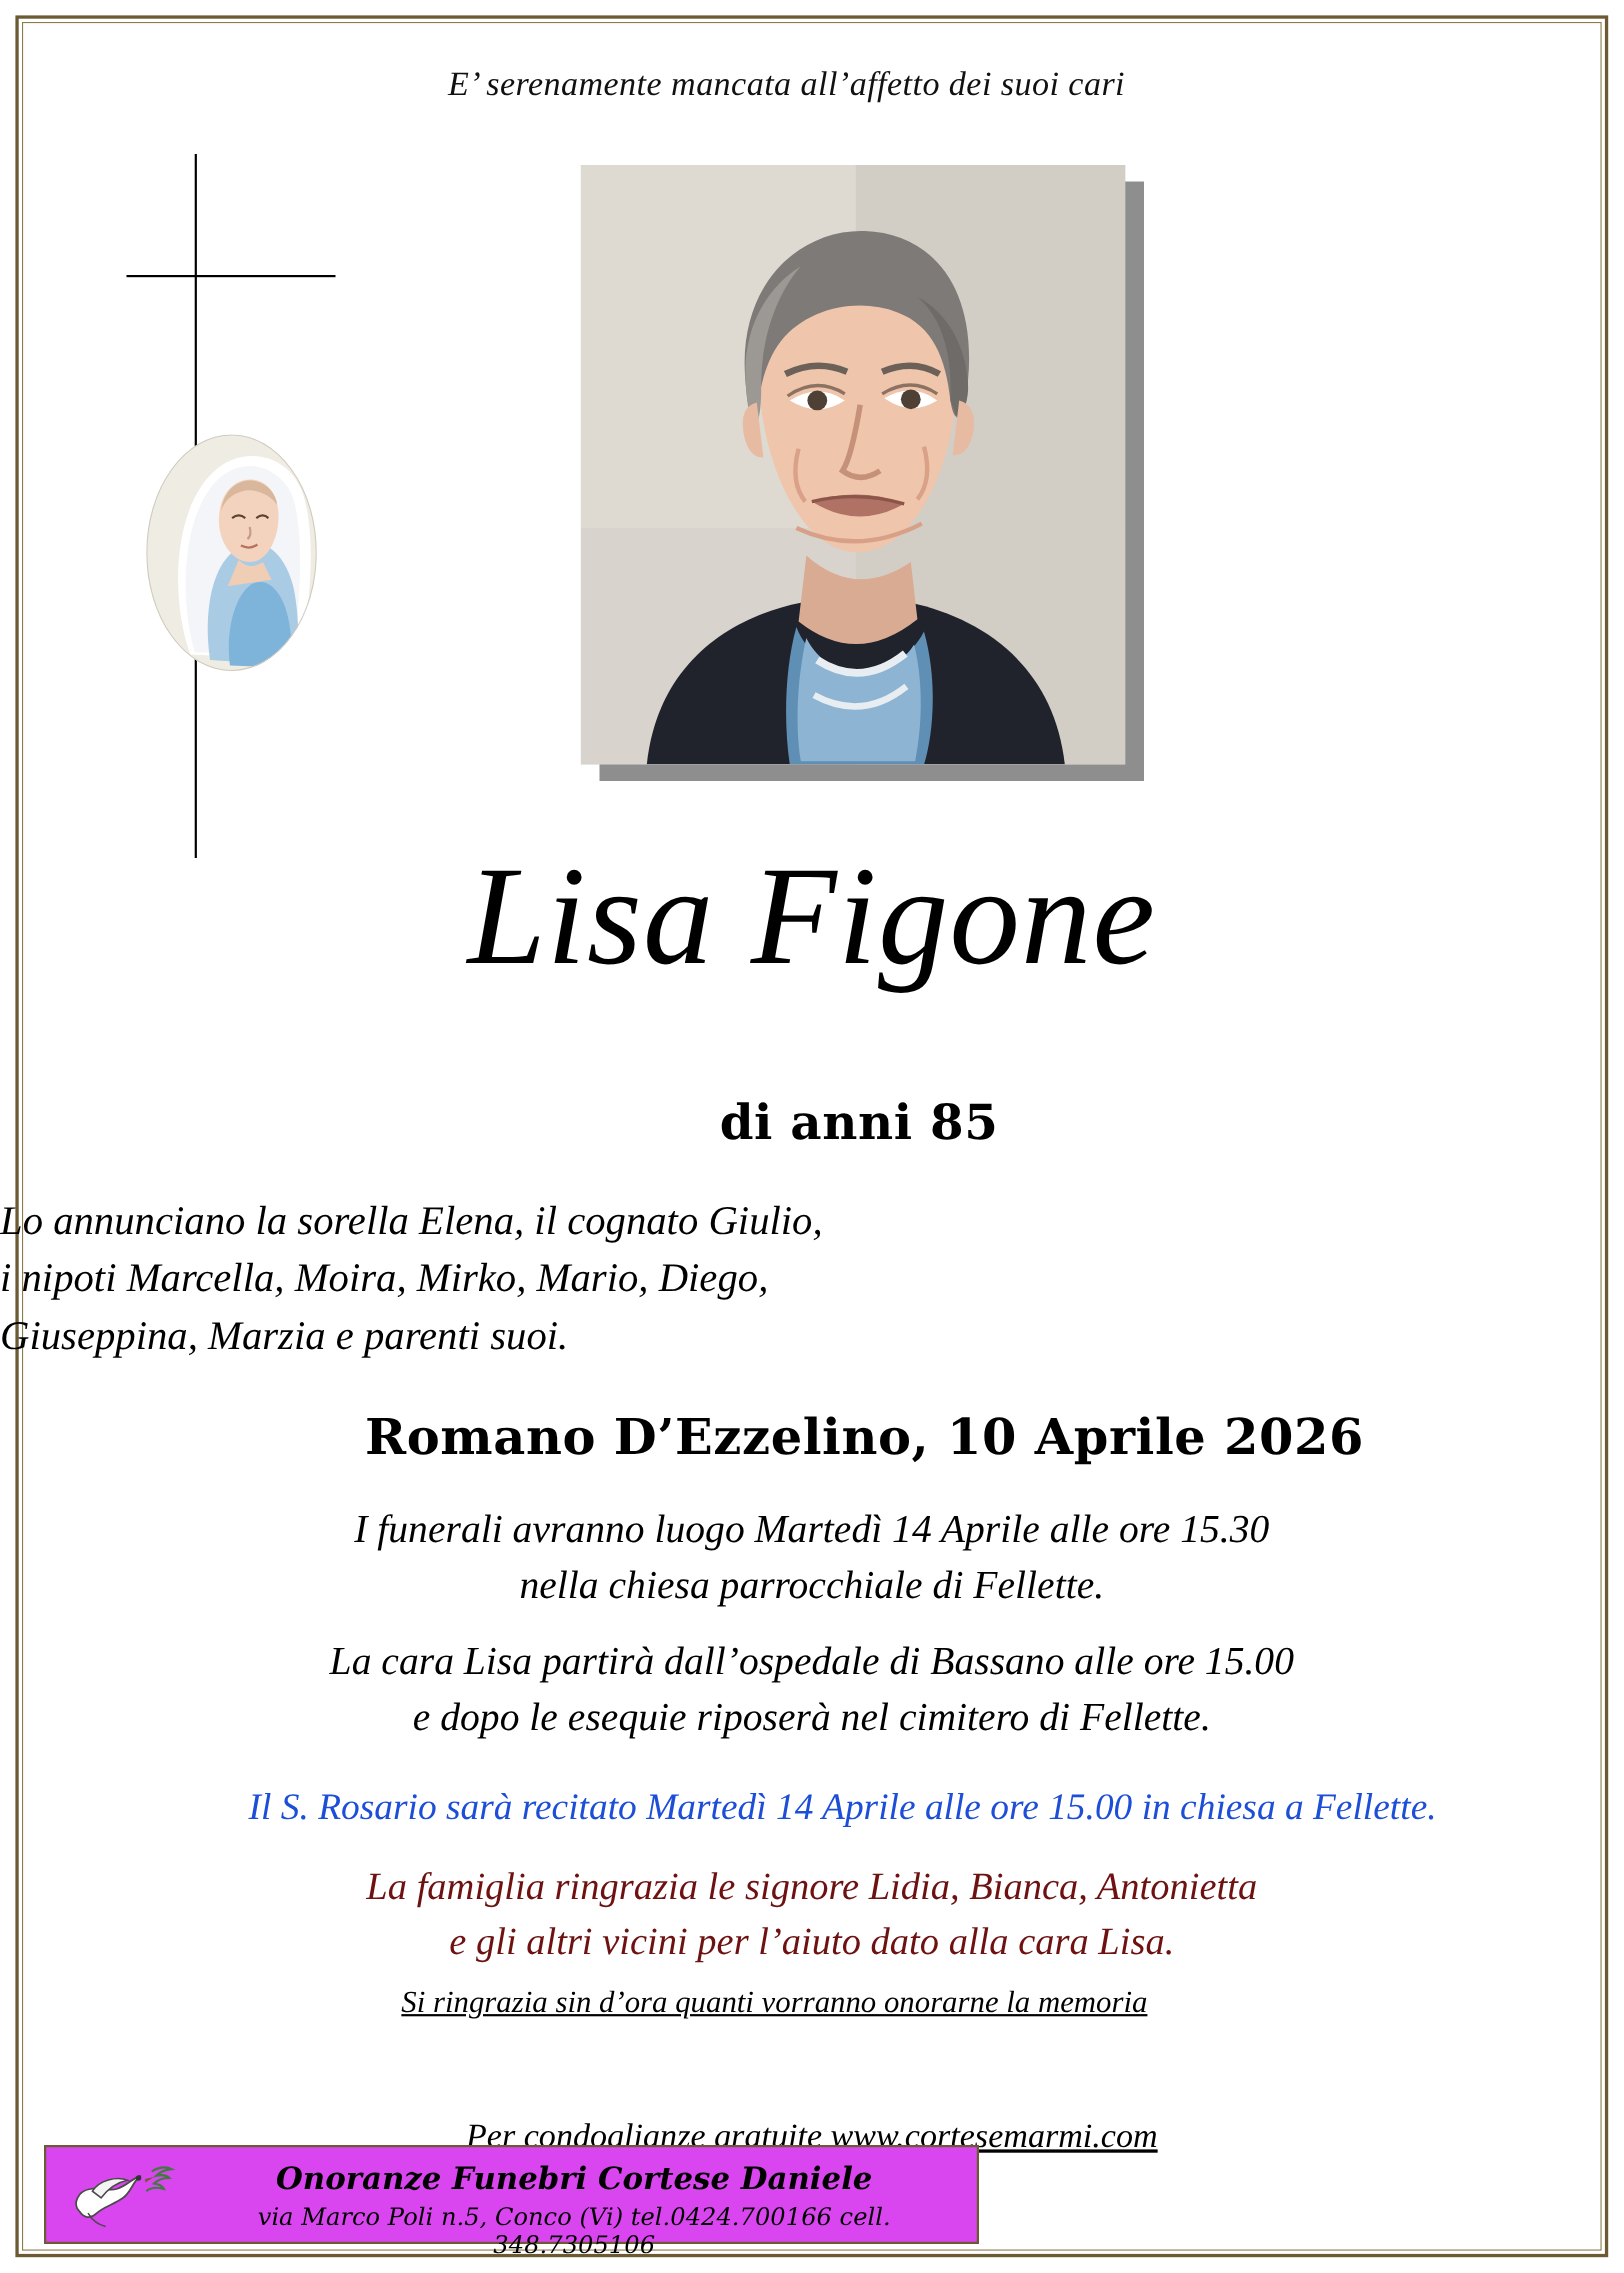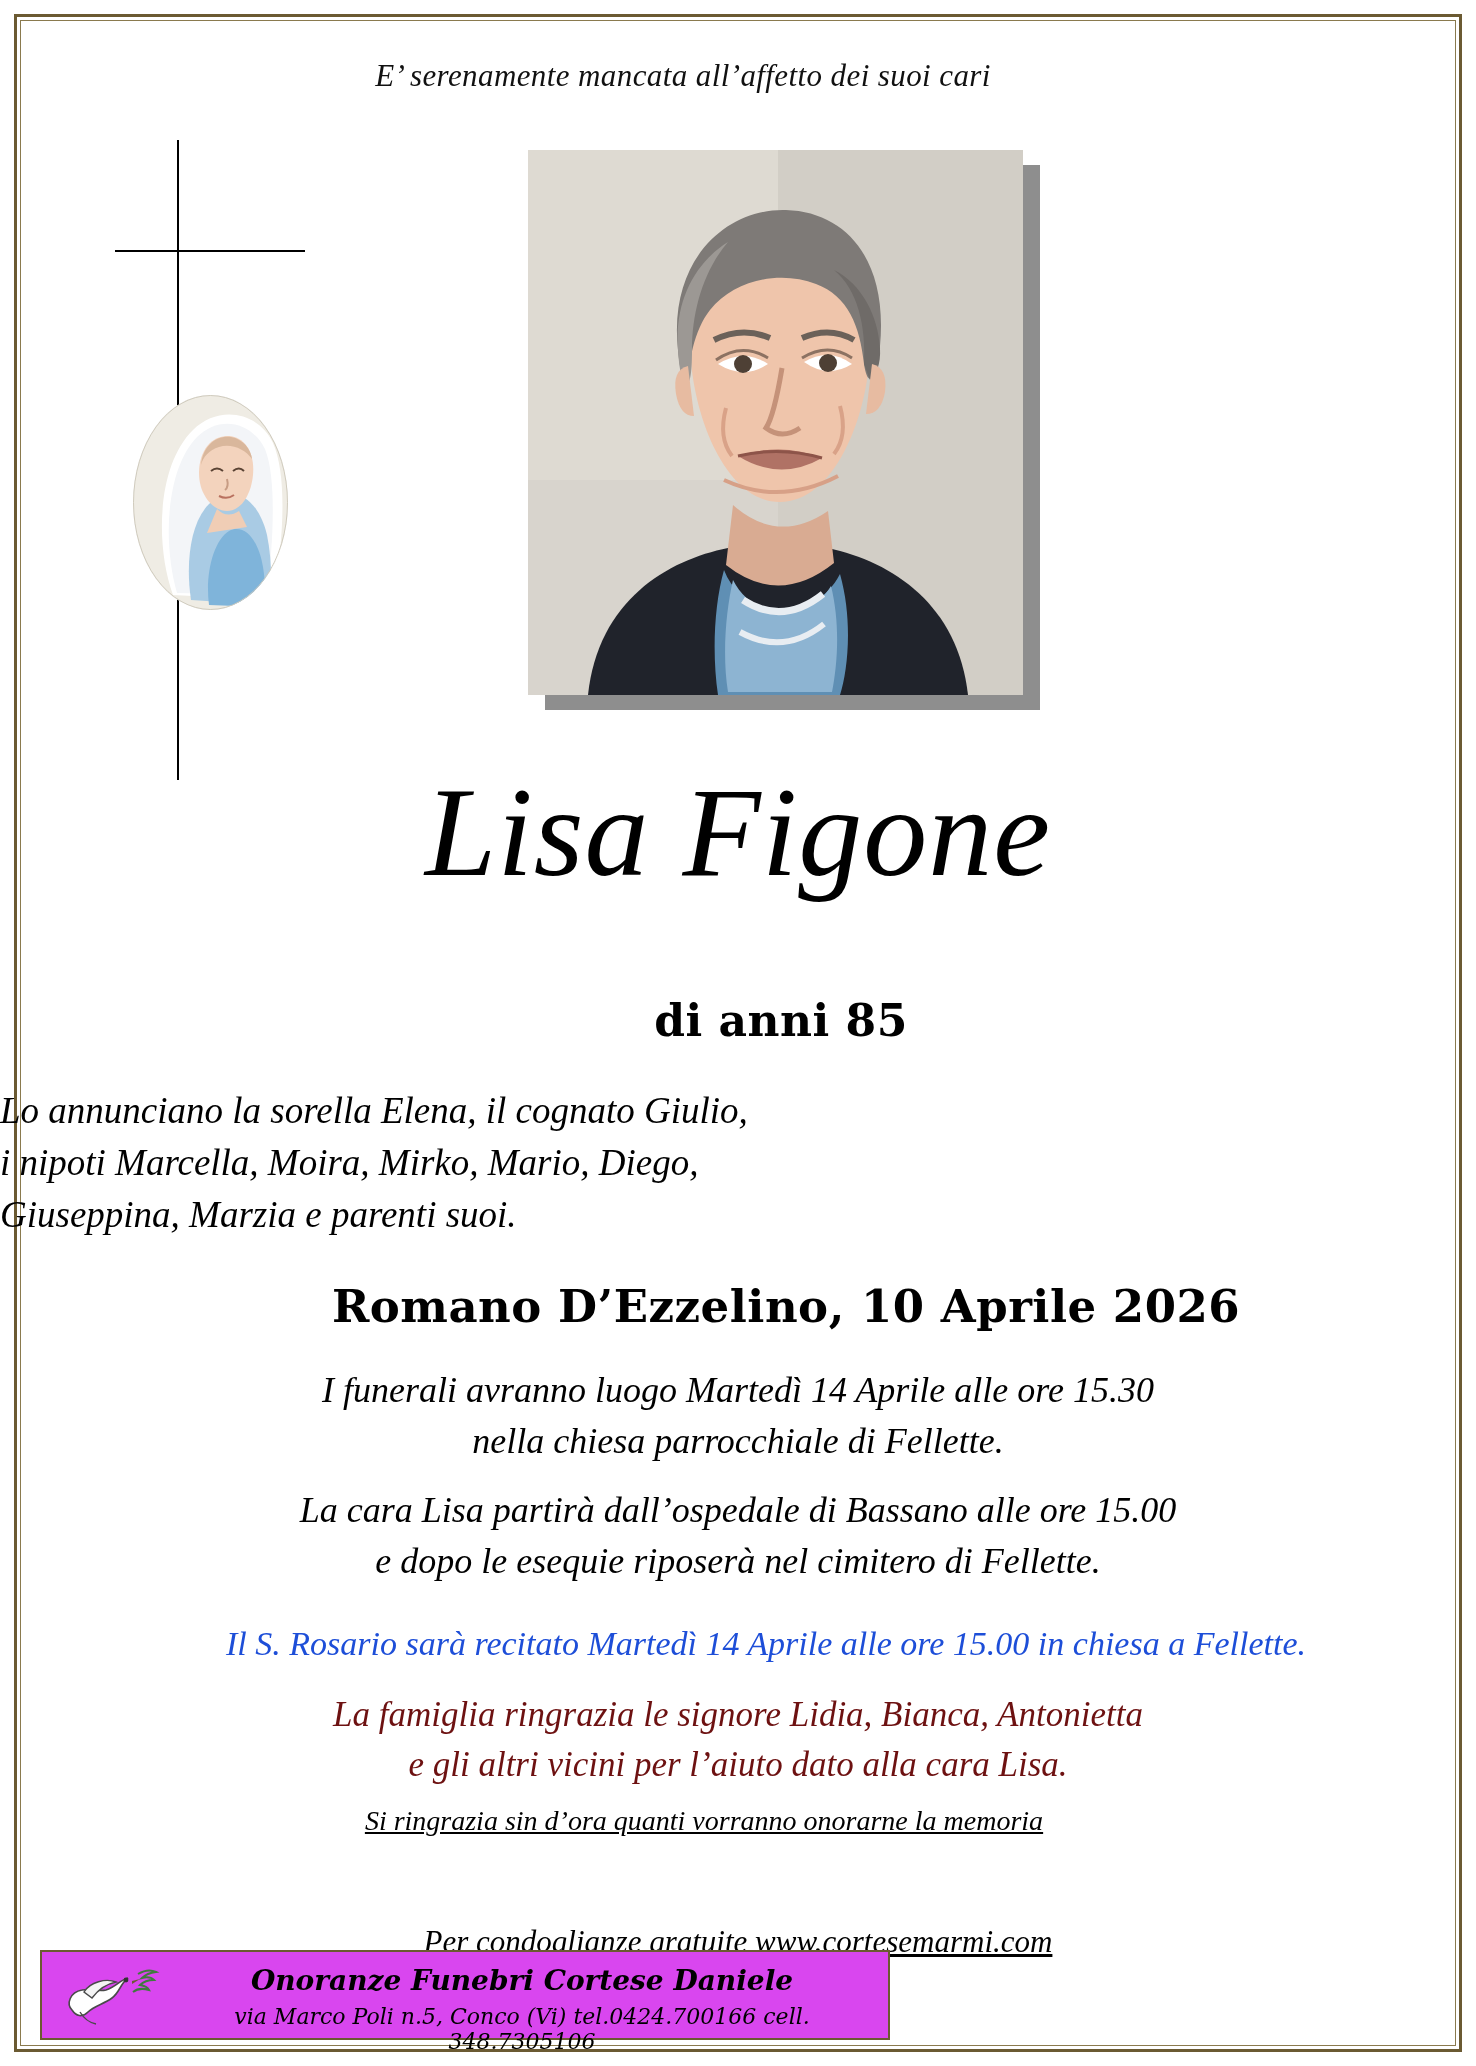--- a/index.html
+++ b/index.html
@@ -41,20 +41,21 @@
 
   .opening-line {
     position: absolute;
     left: 0; top: 58px;
     width: 1366px;
     text-align: center;
     font-style: italic;
     font-size: 31px;
     letter-spacing: 0.4px;
     color: #111;
+    padding-left: 32px;
   }
 
   
   .cross {
     position: absolute;
     left: 100px; top: 140px;
     width: 180px; height: 640px;
   }
   .cross .vline {
     position: absolute;

